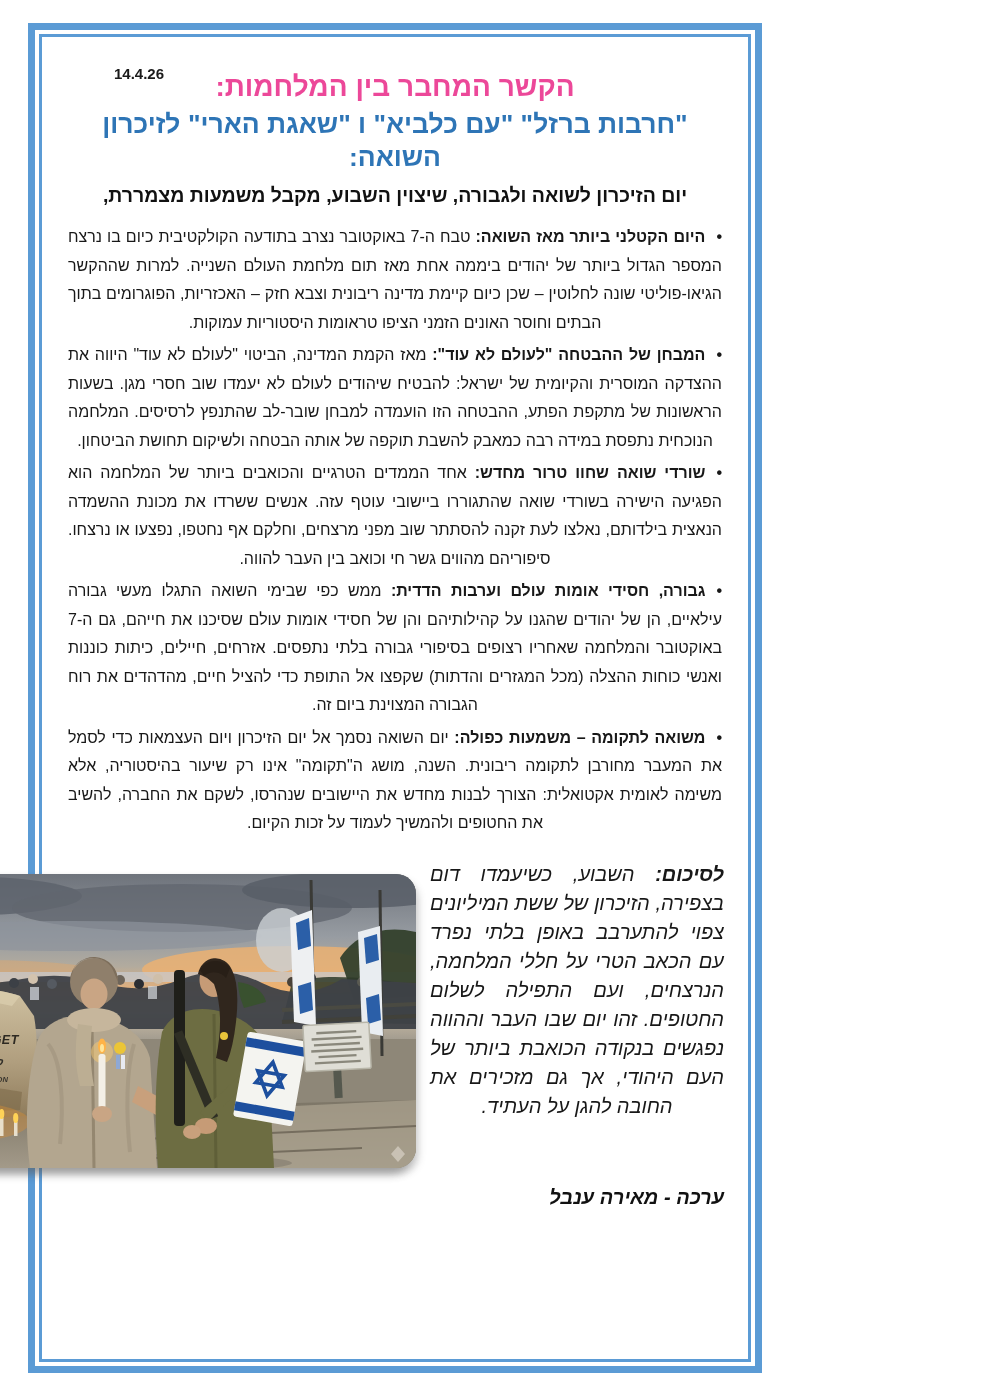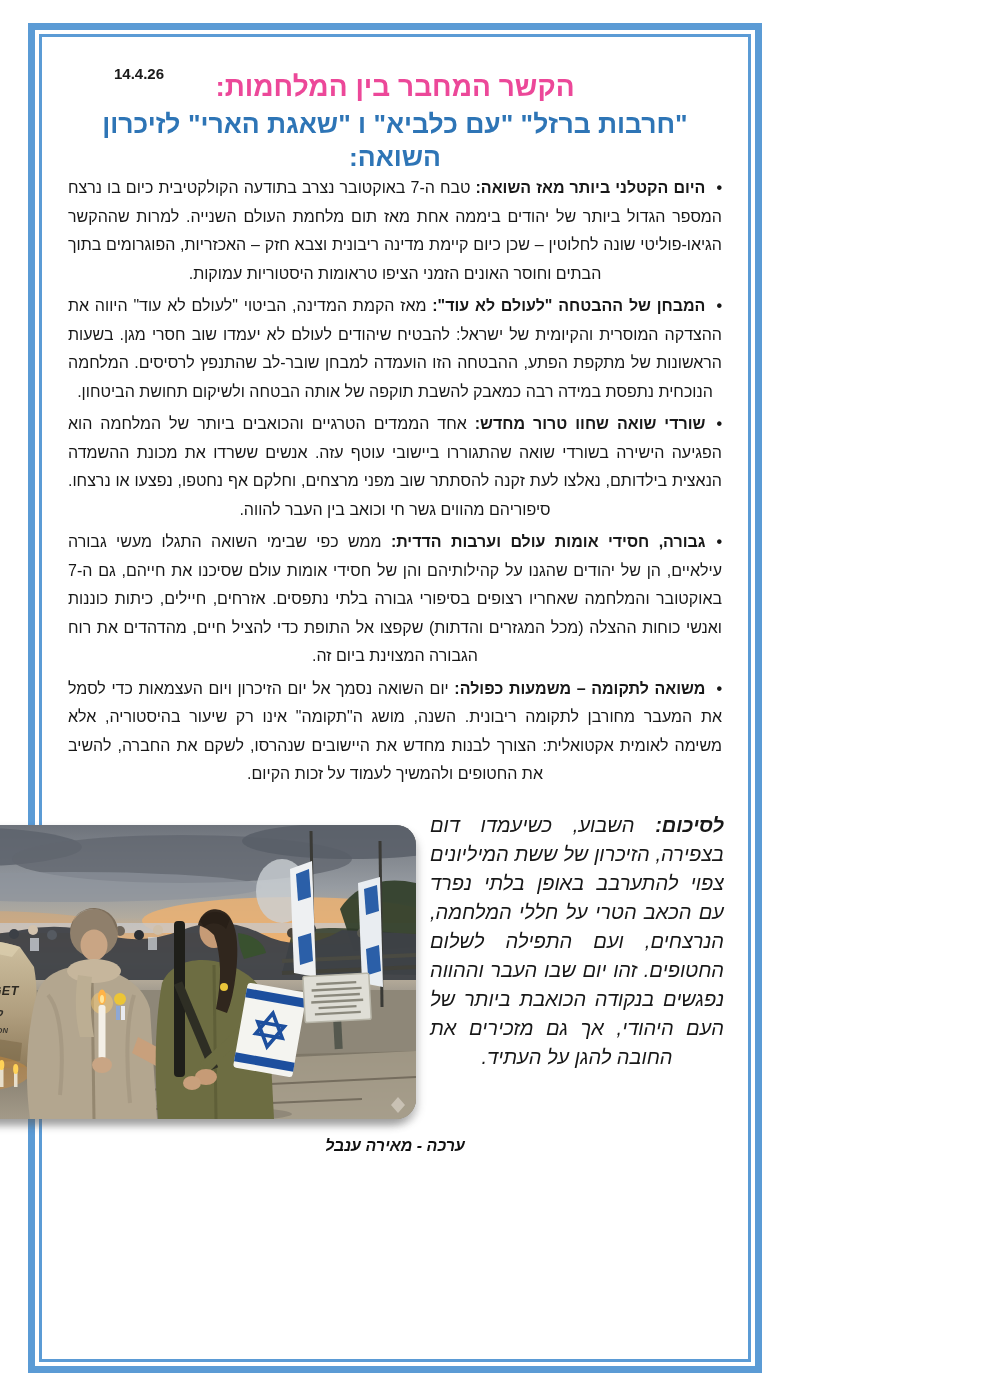--- a/index.html
+++ b/index.html
@@ -45,33 +45,34 @@
     text-align:justify;text-align-last:center;margin-left:12px;
   }
   .photo-wrap{
     flex:none;width:554px;height:294px;margin-top:14px;margin-right:2px;
     border-radius:20px;overflow:hidden;
     box-shadow:-5px 6px 8px rgba(90,90,90,0.45), 3px 6px 7px rgba(90,90,90,0.25);
     background:#8e8778;
   }
   .photo-wrap svg{display:block;}
   .footer-credit{
-    margin-top:18px;text-align:center;direction:rtl;
-    font-size:16px;font-weight:bold;font-style:italic;color:#111;
+    margin-top:18px;direction:rtl;
+    font-size:20px;font-weight:bold;font-style:italic;color:#111;
   }
 </style>
 </head>
 <body>
 
 <div class="frame-outer">
   <div class="frame-inner">
 
     <div class="doc-date">14.4.26</div>
     <h1 class="title1">הקשר המחבר בין המלחמות:</h1>
     <h2 class="title2">"חרבות ברזל" "עם כלביא" ו "שאגת הארי" לזיכרון השואה:</h2>
+    <h3 class="subtitle">יום הזיכרון לשואה ולגבורה, שיצוין השבוע, מקבל משמעות מצמררת,</h3>
 
     <ul class="bullets">
       <li><span class="lead">היום הקטלני ביותר מאז השואה:</span><span> טבח ה-7 באוקטובר נצרב בתודעה הקולקטיבית כיום בו נרצח המספר הגדול ביותר של יהודים ביממה אחת מאז תום מלחמת העולם השנייה. למרות שההקשר הגיאו-פוליטי שונה לחלוטין – שכן כיום קיימת מדינה ריבונית וצבא חזק – האכזריות, הפוגרומים בתוך הבתים וחוסר האונים הזמני הציפו טראומות היסטוריות עמוקות.</span></li>
       <li><span class="lead">המבחן של ההבטחה "לעולם לא עוד":</span><span> מאז הקמת המדינה, הביטוי "לעולם לא עוד" היווה את ההצדקה המוסרית והקיומית של ישראל: להבטיח שיהודים לעולם לא יעמדו שוב חסרי מגן. בשעות הראשונות של מתקפת הפתע, ההבטחה הזו הועמדה למבחן שובר-לב שהתנפץ לרסיסים. המלחמה הנוכחית נתפסת במידה רבה כמאבק להשבת תוקפה של אותה הבטחה ולשיקום תחושת הביטחון.</span></li>
       <li><span class="lead">שורדי שואה שחוו טרור מחדש:</span><span> אחד הממדים הטרגיים והכואבים ביותר של המלחמה הוא הפגיעה הישירה בשורדי שואה שהתגוררו ביישובי עוטף עזה. אנשים ששרדו את מכונת ההשמדה הנאצית בילדותם, נאלצו לעת זקנה להסתתר שוב מפני מרצחים, וחלקם אף נחטפו, נפצעו או נרצחו. סיפוריהם מהווים גשר חי וכואב בין העבר להווה.</span></li>
       <li><span class="lead">גבורה, חסידי אומות עולם וערבות הדדית:</span><span> ממש כפי שבימי השואה התגלו מעשי גבורה עילאיים, הן של יהודים שהגנו על קהילותיהם והן של חסידי אומות עולם שסיכנו את חייהם, גם ה-7 באוקטובר והמלחמה שאחריו רצופים בסיפורי גבורה בלתי נתפסים. אזרחים, חיילים, כיתות כוננות ואנשי כוחות ההצלה (מכל המגזרים והדתות) שקפצו אל התופת כדי להציל חיים, מהדהדים את רוח הגבורה המצוינת ביום זה.</span></li>
       <li><span class="lead">משואה לתקומה – משמעות כפולה:</span><span> יום השואה נסמך אל יום הזיכרון ויום העצמאות כדי לסמל את המעבר מחורבן לתקומה ריבונית. השנה, מושג ה"תקומה" אינו רק שיעור בהיסטוריה, אלא משימה לאומית אקטואלית: הצורך לבנות מחדש את היישובים שנהרסו, לשקם את החברה, להשיב את החטופים ולהמשיך לעמוד על זכות הקיום.</span></li>
     </ul>
 
     <div class="bottom-row">

